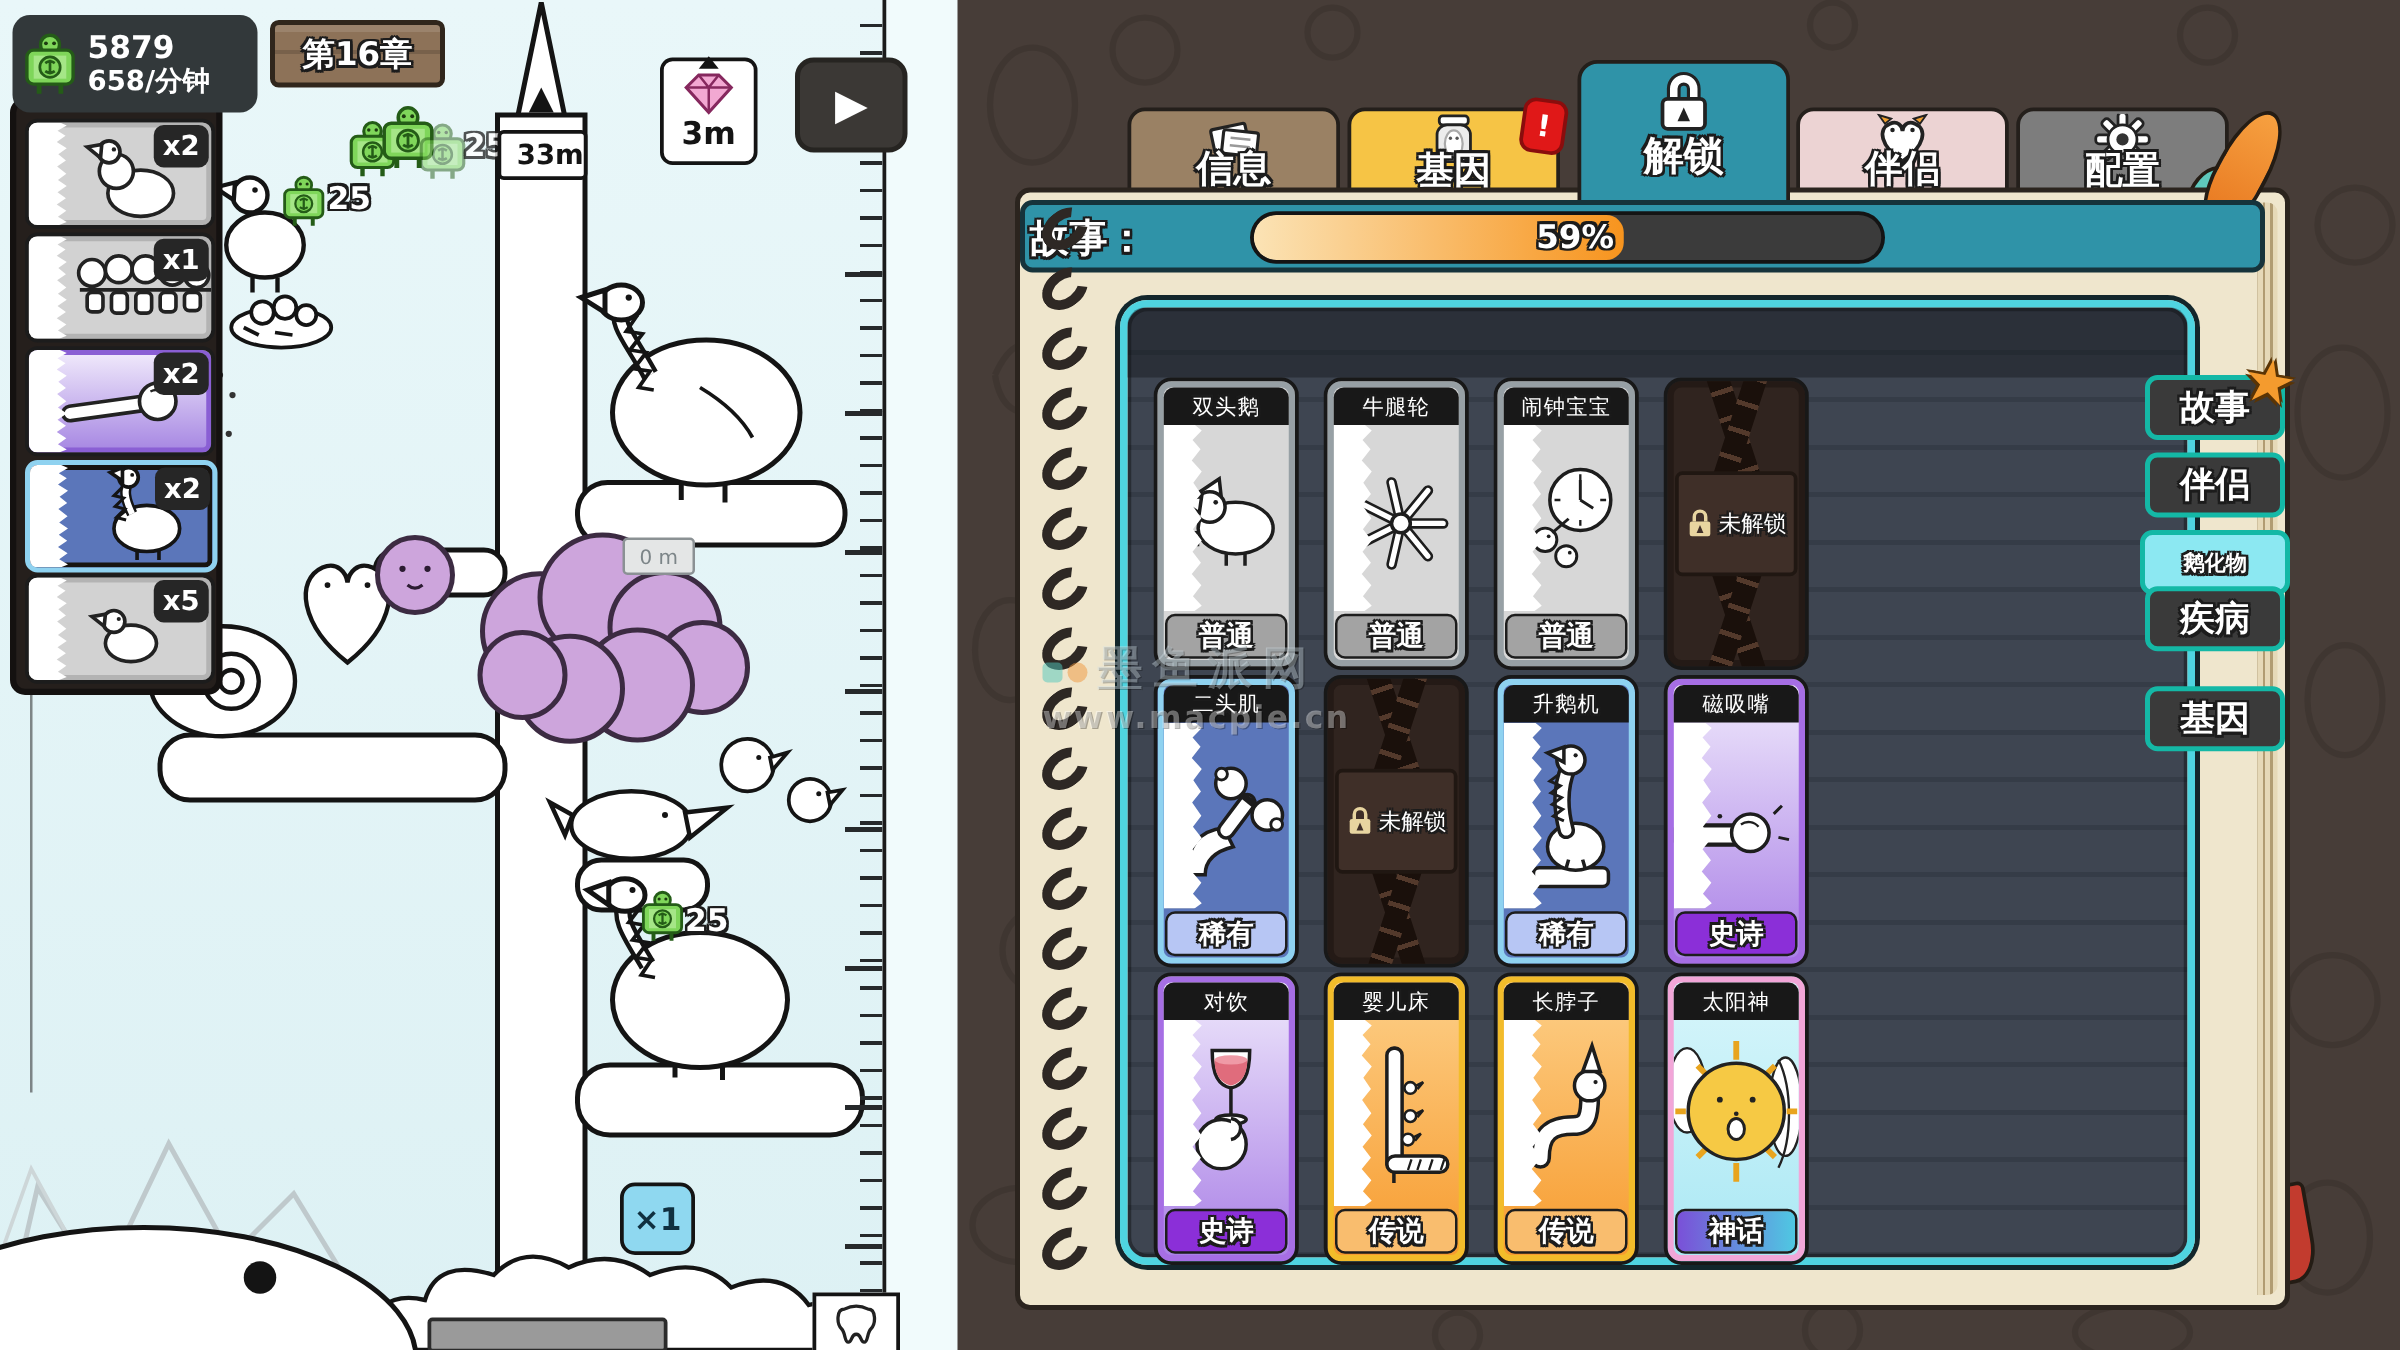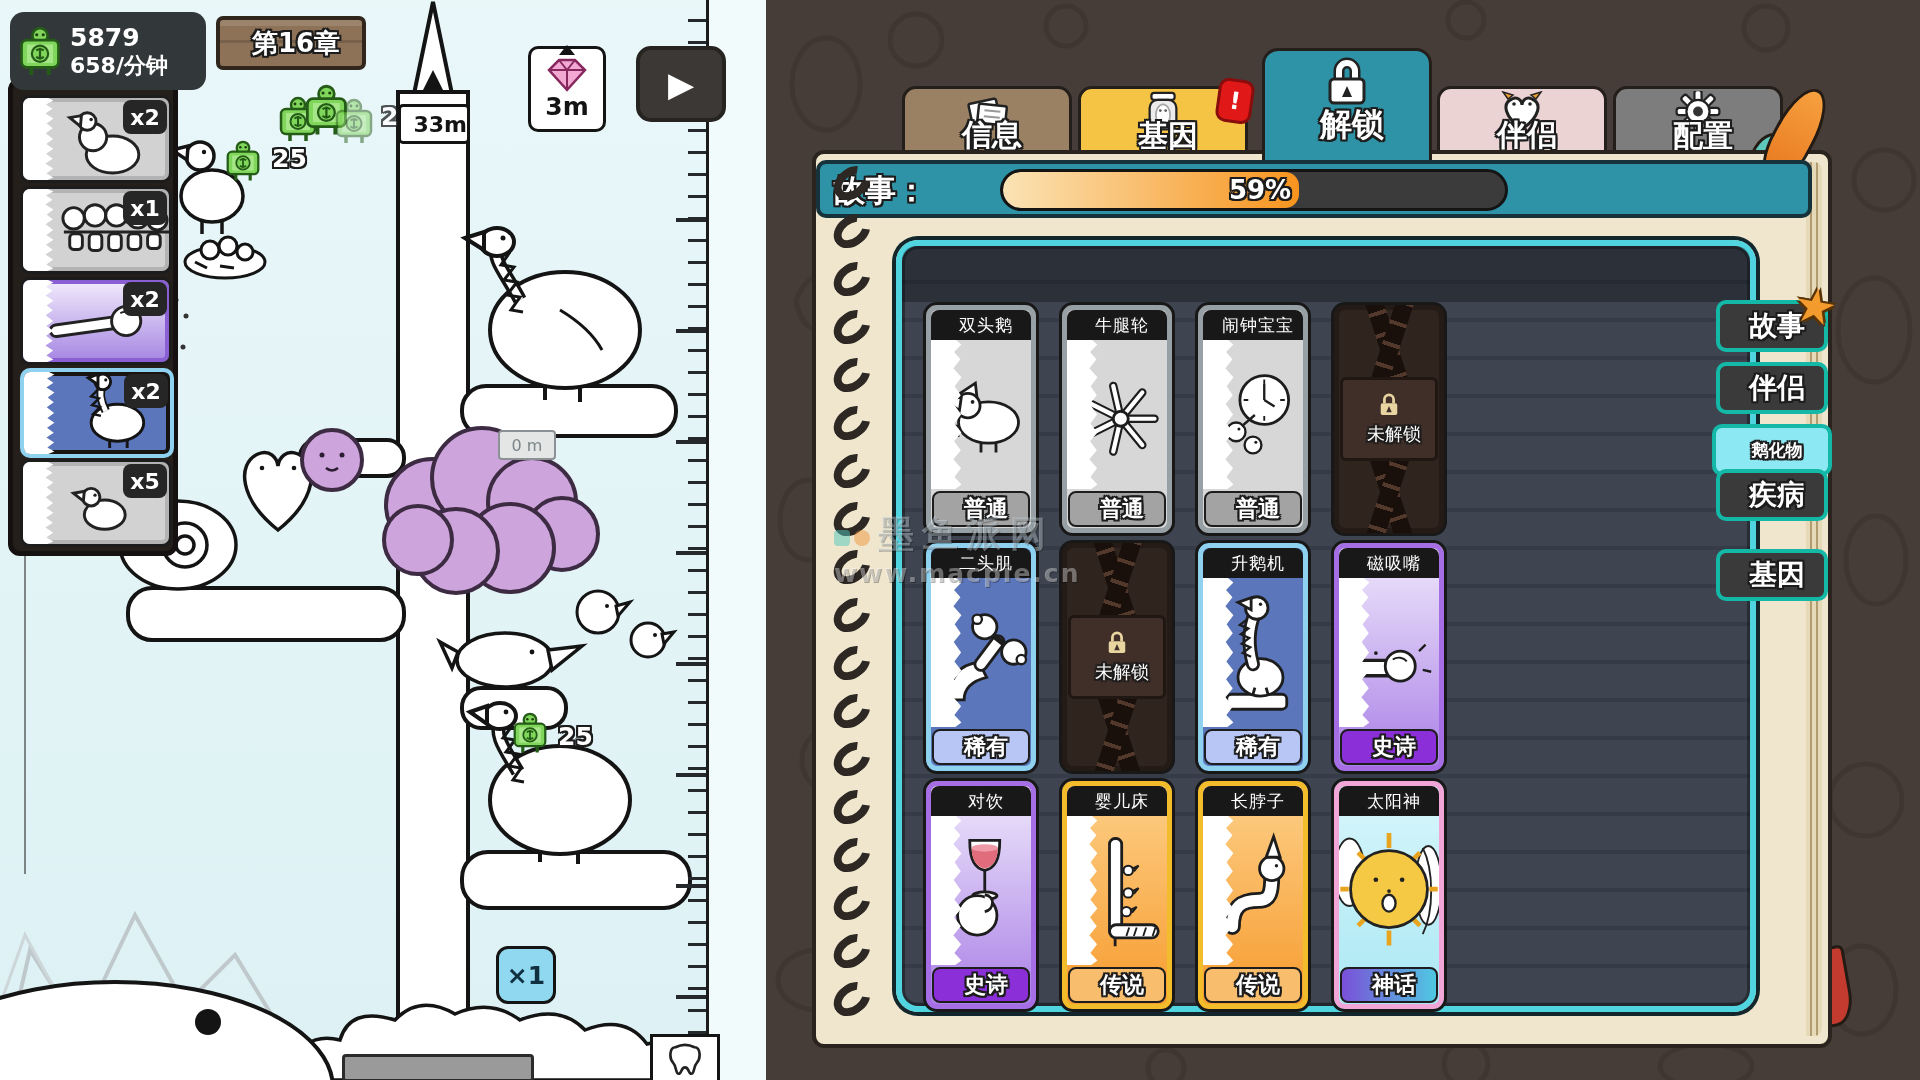--- a/index.html
+++ b/index.html
@@ -1,20 +1,20 @@
 <!DOCTYPE html>
 <html><head>
 <meta charset="utf-8">
 <style>
   html,body{margin:0;padding:0;background:#222;}
   #stage{position:relative;width:1920px;height:1080px;overflow:hidden;
          font-family:"DejaVu Sans","Liberation Sans",sans-serif;}
   
   .ow{color:#fff;text-shadow:-2px -2px 0 #1c1c1c,2px -2px 0 #1c1c1c,-2px 2px 0 #1c1c1c,
-      2px 2px 0 #1c1c1c,-2px 0 0 #1c1c1c,2px 0 0 #1c1c1c,0 -2px 0 #1c1c1c,0 2px 0 #1c1c1c;padding-left:10px;}
+      2px 2px 0 #1c1c1c,-2px 0 0 #1c1c1c,2px 0 0 #1c1c1c,0 -2px 0 #1c1c1c,0 2px 0 #1c1c1c;}
 
   
   .game-area{position:absolute;left:0;top:0;width:766px;height:1080px;
              background:linear-gradient(180deg,#e9f7f9 0%,#ddf1f4 100%);}
   .scene{position:absolute;left:0;top:0;}
   .ruler-strip{position:absolute;left:706px;top:0;width:60px;height:1080px;background:#f1fbfc;border-left:3px solid #1b1b1b;}
   .ruler-ticks{position:absolute;left:688px;top:0;width:18px;height:1080px;
     background:repeating-linear-gradient(180deg,transparent 0 19px,#26292b 19px 22px);}
   .ruler-ticks-long{position:absolute;left:676px;top:0;width:30px;height:1080px;
     background:repeating-linear-gradient(180deg,transparent 0 107px,#26292b 107px 111px);}
@@ -115,21 +115,21 @@
     display:flex;align-items:center;justify-content:center;font-size:22px;font-weight:bold;z-index:3;background:var(--banner,#a3a3a3);}
   .card.common{--frame:#97a0a5;--body:#d7d7d7;--banner:#a3a3a3;}
   .card.rare{--frame:#8fd2f0;--body:#5b76ba;--banner:#b7c6f4;}
   .card.epic{--frame:#a66ee4;--body:linear-gradient(180deg,#f0eafc,#a97fe6);--banner:#8b2fd8;}
   .card.legend{--frame:#f2bc2a;--body:linear-gradient(180deg,#fdd089,#f79b2e);--banner:#f9bd6e;}
   .card.myth{--frame:#f2a6d8;--body:linear-gradient(180deg,#d8f6fb,#aae8f4);--banner:linear-gradient(90deg,#7a50d8,#4fc8e2);}
   .card.locked{--frame:#241a16;background:#30241f;}
   .chain{position:absolute;width:130%;height:18px;left:-15%;border-radius:9px;
     background:repeating-linear-gradient(90deg,#1a100b 0 9px,#53392b 9px 13px,#1a100b 13px 22px);}
   .plaque{position:absolute;left:6px;right:6px;top:50%;transform:translateY(-50%);height:78px;background:#3f2f28;
-    border:3px solid #201712;border-radius:6px;display:flex;flex-direction:column;align-items:center;justify-content:center;gap:4px;z-index:3;}
+    border:3px solid #201712;border-radius:6px;display:flex;flex-direction:row;align-items:center;justify-content:center;gap:4px;z-index:3;}
   .plaque .ltxt{font-size:18px;}
 
   .side-tab{position:absolute;left:1716px;width:112px;height:52px;background:#3a3a3a;border:4px solid #14b8a6;border-radius:10px;
     display:flex;align-items:center;justify-content:center;font-size:28px;font-weight:bold;z-index:6;cursor:pointer;box-sizing:border-box;}
   .side-tab.small{font-size:17px;}
   .side-tab.active{background:#8ce8f2;left:1712px;width:120px;}
   .bookmark-star{position:absolute;left:1794px;top:278px;font-size:48px;color:#f49b2e;z-index:7;transform:rotate(10deg);
     text-shadow:-2px -2px 0 #5a3405,2px -2px 0 #5a3405,-2px 2px 0 #5a3405,2px 2px 0 #5a3405;}
 
   .feather{position:absolute;z-index:2;border:3px solid #241c14;}

